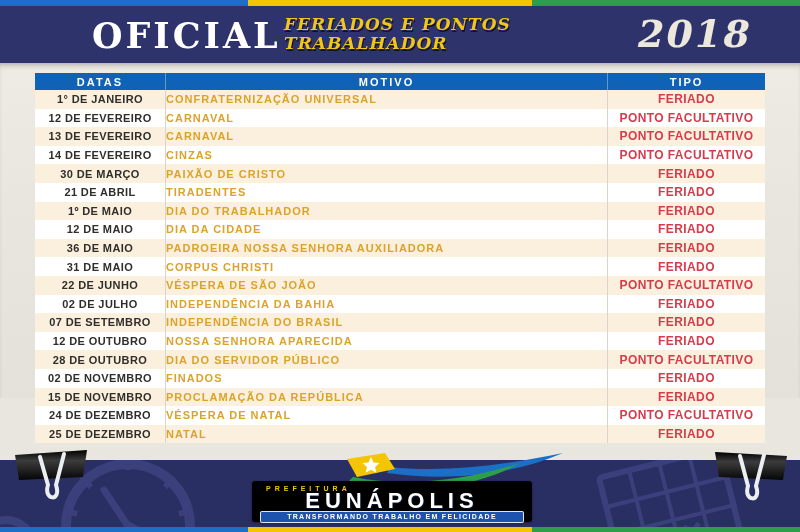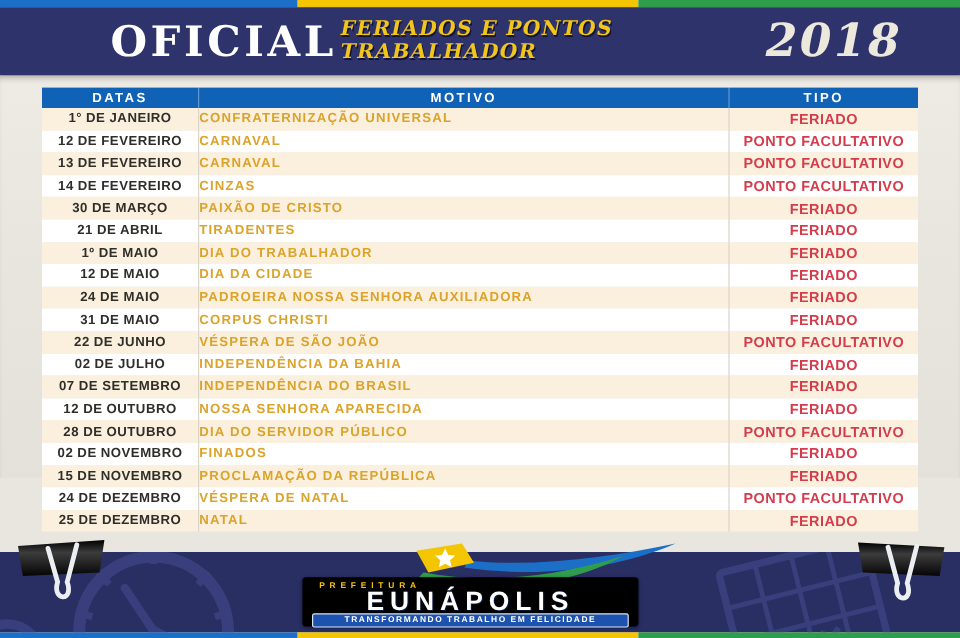--- a/index.html
+++ b/index.html
@@ -129,21 +129,21 @@
       <div class="cell date">1º DE MAIO</div>
       <div class="cell motivo">DIA DO TRABALHADOR</div>
       <div class="cell tipo">FERIADO</div>
     </div>
           <div class="t-row even">
       <div class="cell date">12 DE MAIO</div>
       <div class="cell motivo">DIA DA CIDADE</div>
       <div class="cell tipo">FERIADO</div>
     </div>
           <div class="t-row odd">
-      <div class="cell date">24 DE MAIO</div>
+      <div class="cell date">36 DE MAIO</div>
       <div class="cell motivo">PADROEIRA NOSSA SENHORA AUXILIADORA</div>
       <div class="cell tipo">FERIADO</div>
     </div>
           <div class="t-row even">
       <div class="cell date">31 DE MAIO</div>
       <div class="cell motivo">CORPUS CHRISTI</div>
       <div class="cell tipo">FERIADO</div>
     </div>
           <div class="t-row odd">
       <div class="cell date">22 DE JUNHO</div>

